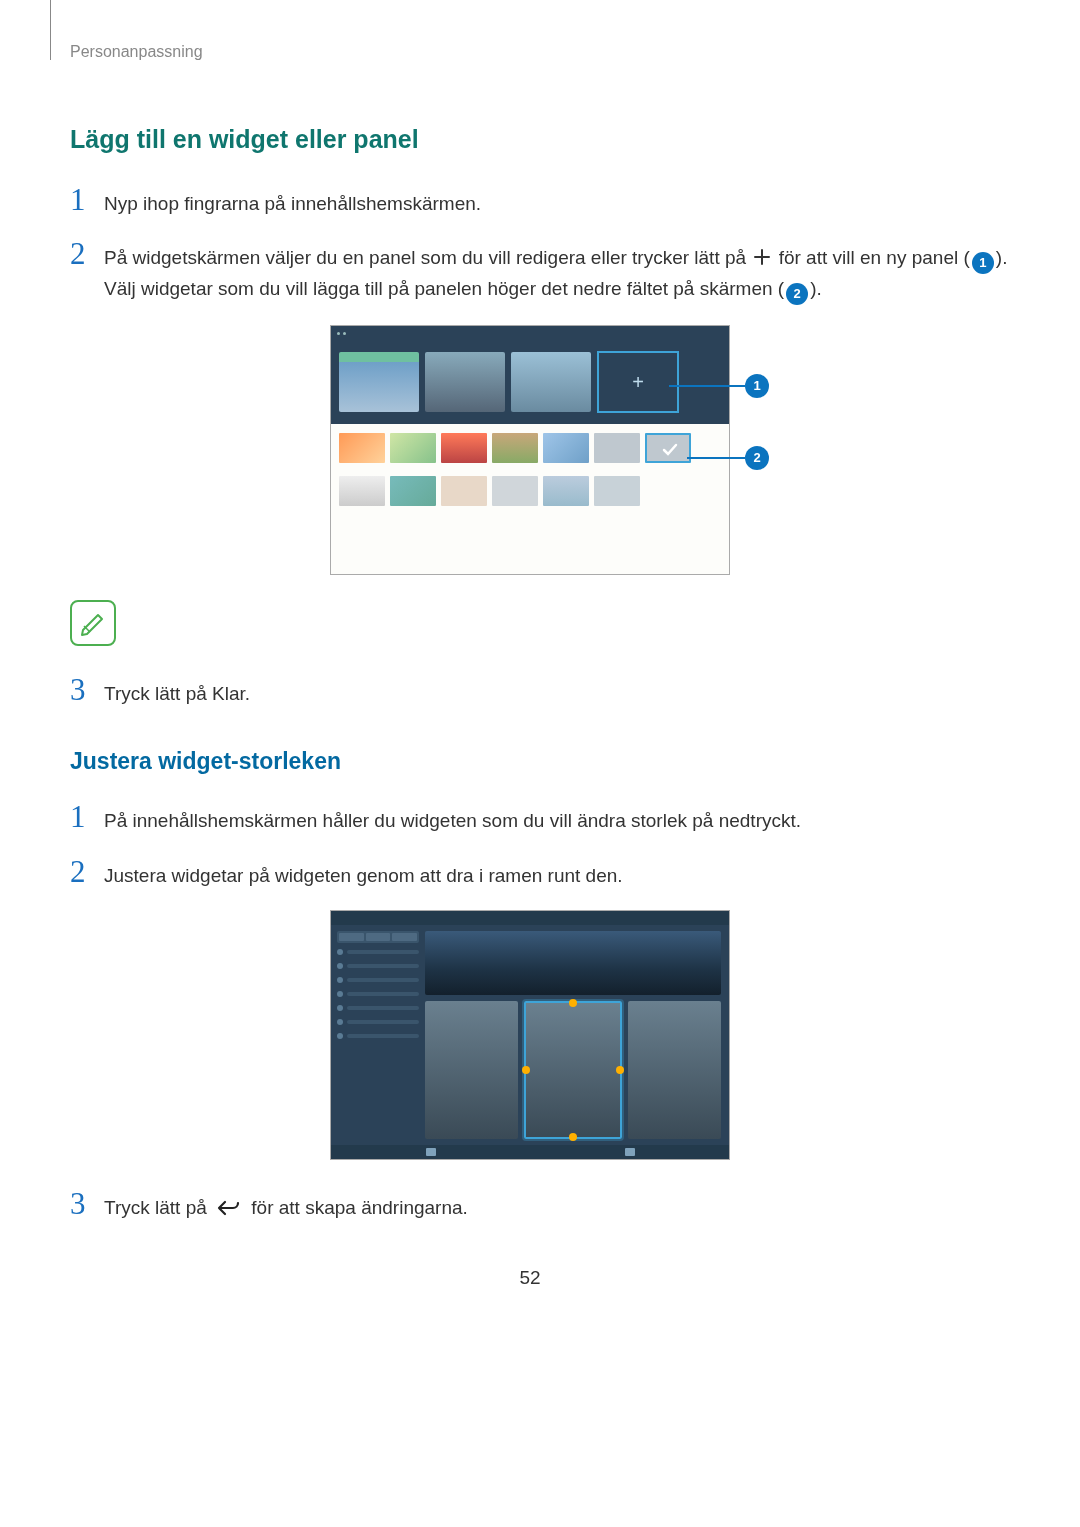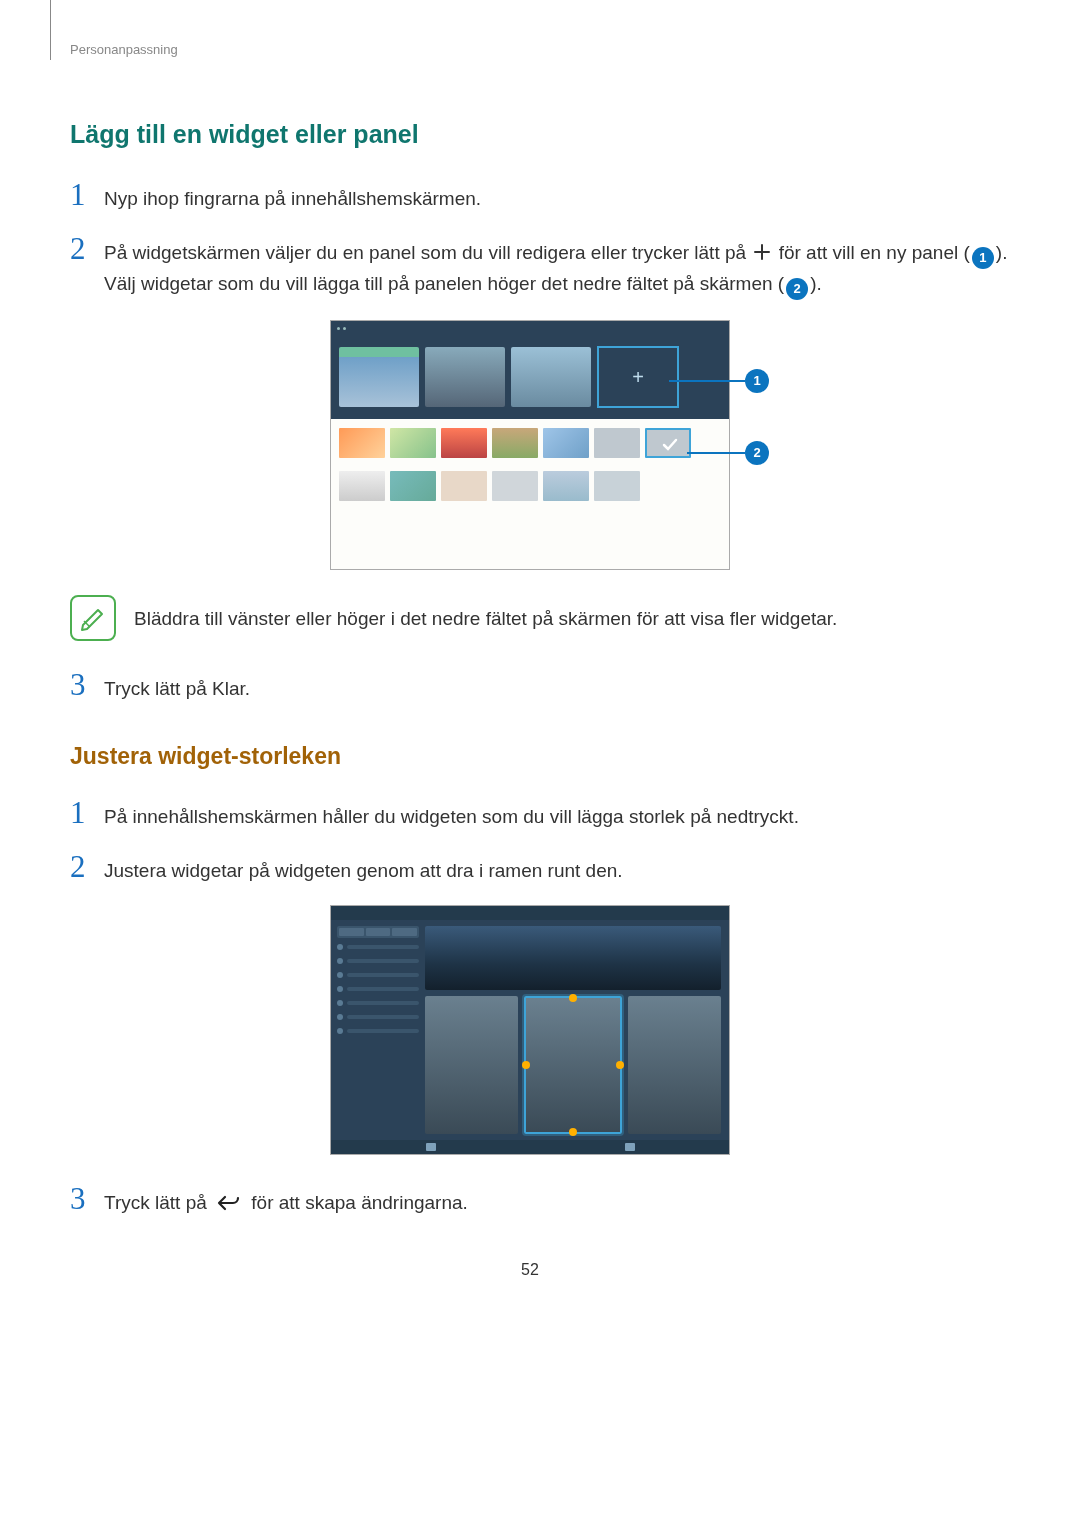--- a/index.html
+++ b/index.html
@@ -19,36 +19,36 @@
   .left-rule {
     position: absolute;
     left: 50px;
     top: 0;
     width: 1px;
     height: 60px;
     background: #888;
   }
   .breadcrumb {
     color: #888;
-    font-size: 13px;
+    font-size: 16px;
     margin-left: 20px;
     margin-bottom: 55px;
     font-weight: 400;
   }
   h2 {
     font-size: 25px;
     font-weight: 700;
     margin: 0 0 25px 20px;
     color: #0f766e;
   }
   .subheading {
     font-size: 23px;
     font-weight: 700;
     margin: 35px 0 22px 20px;
-    color: #a16207;
+    color: #0369a1;
   }
   .step {
     display: flex;
     align-items: flex-start;
     margin: 0 0 20px 20px;
   }
   .step-num {
     font-size: 31px;
     font-weight: 400;
     color: #1a6fbf;
@@ -99,21 +99,21 @@
     flex-shrink: 0;
   }
   .back-inline {
     display: inline-flex;
     vertical-align: -3px;
     margin: 0 4px;
   }
   .bold { font-weight: 400; }
   .page-num {
     text-align: center;
-    font-size: 16px;
+    font-size: 19px;
     color: #333;
     margin-top: 40px;
   }
 
   
   .figure-wrap {
     display: flex;
     justify-content: center;
     margin: 12px 0 5px 0;
     position: relative;
@@ -426,35 +426,34 @@
     </div>
   </div>
 
   <div class="note-row">
     <div class="note-icon">
       <svg width="30" height="30" viewBox="0 0 30 30">
         <path d="M5 22 L20 7 L24 11 L9 26 L4 27 Z" fill="none" stroke="#4caf50" stroke-width="2" stroke-linejoin="round"></path>
         <path d="M6 18 L12 24" stroke="#4caf50" stroke-width="1.5"></path>
       </svg>
     </div>
-    <div>Bläddra till vänster eller höger i det nedre fältet på skärmen för att visa fler widgetar.</div>
   </div>
 
   <div class="step">
     <div class="step-num">3</div>
     <div class="step-text">
       <span>Tryck lätt på </span><span class="bold">Klar</span><span>.</span>
     </div>
   </div>
 
   <div class="subheading">Justera widget-storleken</div>
 
   <div class="step">
     <div class="step-num">1</div>
-    <div class="step-text">På innehållshemskärmen håller du widgeten som du vill lägga storlek på nedtryckt.</div>
+    <div class="step-text">På innehållshemskärmen håller du widgeten som du vill ändra storlek på nedtryckt.</div>
   </div>
 
   <div class="step">
     <div class="step-num">2</div>
     <div class="step-text">Justera widgetar på widgeten genom att dra i ramen runt den.</div>
   </div>
 
   <div class="figure-wrap">
     <div class="fig2">
       <div class="fig2-topbar"></div>

